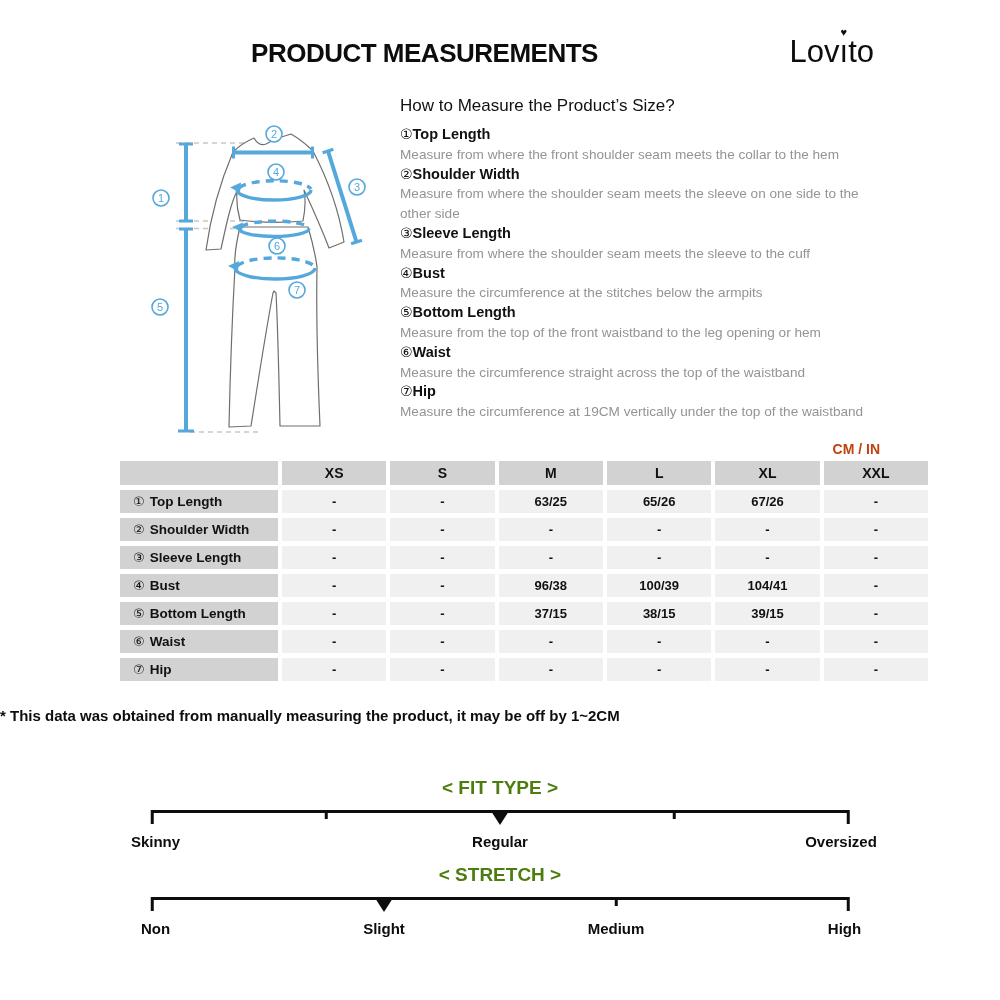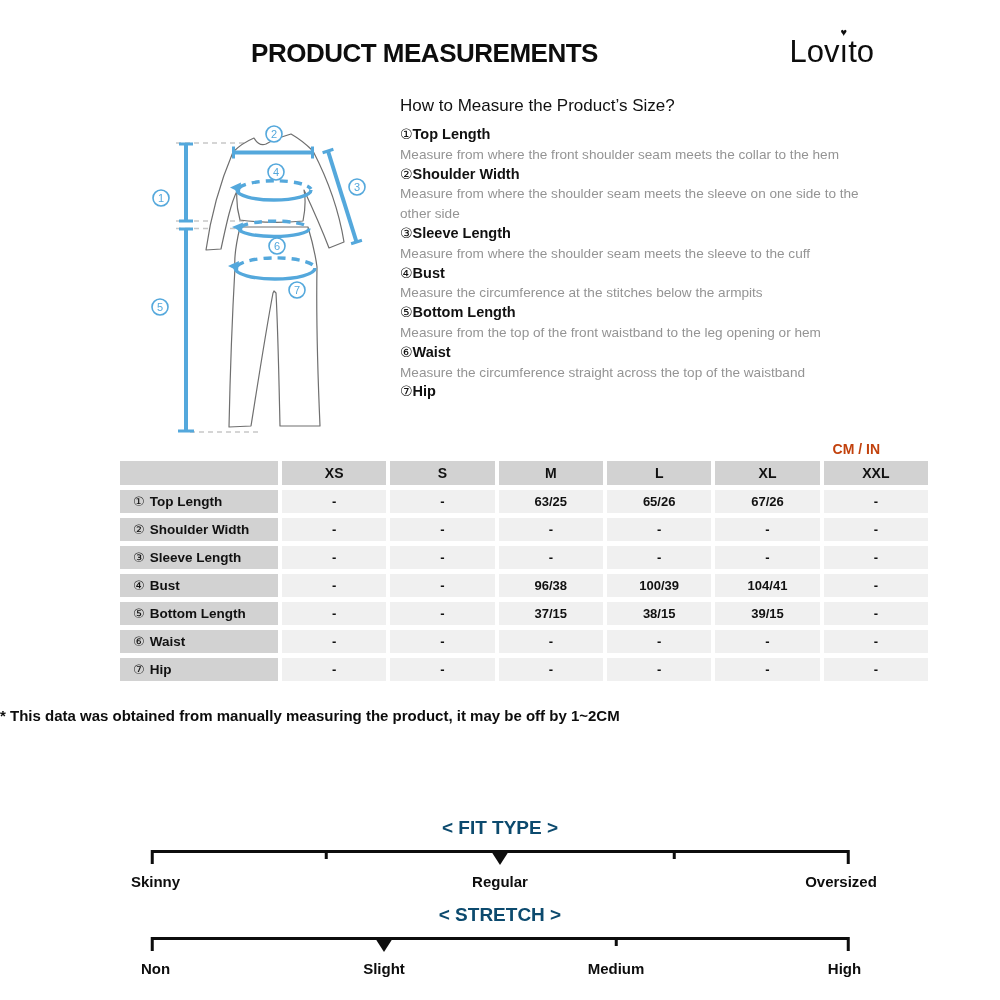--- a/index.html
+++ b/index.html
@@ -35,21 +35,21 @@
   .size-table .hcell { background:#d2d2d2; height:24px; font-size:14px; }
   .size-table .rlabel { background:#d2d2d2; justify-content:flex-start; padding-left:13px; font-size:13.5px; }
   .size-table .rlabel .num { font-weight:normal; margin-right:5px; font-size:13px; }
 
   
   .footnote { position:absolute; top:707px; left:0; width:1000px; 
               font-size:15px; font-weight:bold; color:#0d0d0d; }
 
   
   .scale { position:absolute; left:152px; width:696px; }
-  .scale-title { text-align:center; font-size:19px; font-weight:bold; color:#0c4a6e;margin-top:40px; }
+  .scale-title { text-align:center; font-size:19px; font-weight:bold; color:#4d7c0f; }
   .scale-line { position:relative; height:16px; margin-top:11px; }
   .scale-line .bar { position:absolute; left:0; top:0; width:100%; height:2.5px; background:#0d0d0d; }
   .scale-line .tick { position:absolute; top:0; width:2.5px; background:#0d0d0d; transform:translateX(-50%); }
   .scale-line .tick.end { height:14px; }
   .scale-line .tick.mid { height:9px; }
   .scale-line .marker { position:absolute; top:1px; transform:translateX(-50%);
                         width:0; height:0; border-left:9px solid transparent;
                         border-right:9px solid transparent; border-top:14px solid #0d0d0d; }
   .scale-labels { position:relative; height:20px; margin-top:7px;padding-left:35px; }
   .scale-labels span { position:absolute; transform:translateX(-50%); white-space:nowrap;
@@ -166,20 +166,21 @@
         <div class="guide-item">
           <div class="lbl"><span class="num">⑤</span><span class="txt">Bottom Length</span></div>
           <div class="desc">Measure from the top of the front waistband to the leg opening or hem</div>
         </div>
         <div class="guide-item">
           <div class="lbl"><span class="num">⑥</span><span class="txt">Waist</span></div>
           <div class="desc">Measure the circumference straight across the top of the waistband</div>
         </div>
         <div class="guide-item">
           <div class="lbl"><span class="num">⑦</span><span class="txt">Hip</span></div>
+          <div class="desc">Measure the circumference at 19CM vertically under the top of the waistband</div>
         </div>
       </div>
   </div>
 
   <div class="units">CM / IN</div>
 
   <div class="size-table" id="size-table">
       <div class="cell hcell"></div>
       <div class="cell hcell">XS</div>
       <div class="cell hcell">S</div>

